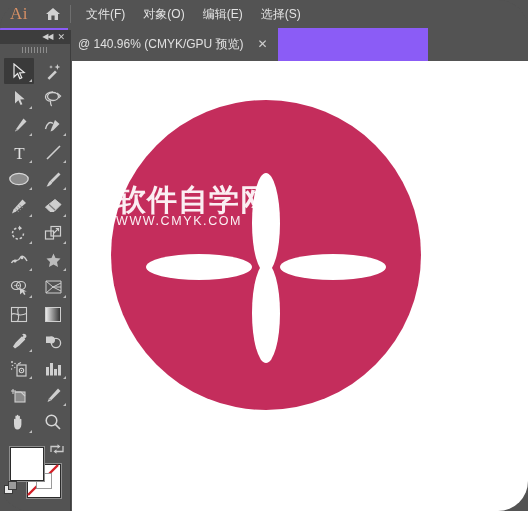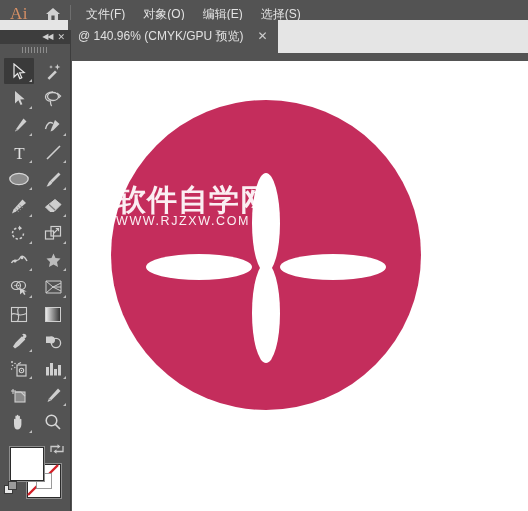--- a/index.html
+++ b/index.html
@@ -7,20 +7,21 @@
     padding: 0;
     background: #535353;
   }
   #app {
     position: relative;
     width: 528px;
     height: 511px;
     overflow: hidden;
     background: #535353;
     font-family: "Liberation Sans", "DejaVu Sans", sans-serif;
+    border-radius: 30px;
     -webkit-font-smoothing: antialiased;
   }
 
   
   #menubar {
     position: absolute;
     left: 0; top: 0;
     width: 528px; height: 28px;
     background: #535353;
     display: flex;
@@ -58,23 +59,23 @@
     color: #E3E3E3;
     font-size: 12px;
     padding: 6px 9px;
     line-height: 28px;
     white-space: nowrap;
   }
 
   
   #tabbar {
     position: absolute;
-    left: 0; top: 20px;
-    width: 528px; height: 33px;
-    background: #e5e5e5;
+    left: 0; top: 28px;
+    width: 428px; height: 33px;
+    background: #8b5cf6;
   }
   #doc-tab {
     position: absolute;
     left: 68px; top: 0;
     height: 33px;
     background: #535353;
     display: flex;
     align-items: center;
     padding: 0 0 0 10px;
   }
@@ -309,21 +310,21 @@
 
   <div id="canvas-area">
     <div id="artwork">
       <div id="art-circle"></div>
       <div class="petal" id="petal-top"></div>
       <div class="petal" id="petal-bottom"></div>
       <div class="petal" id="petal-left"></div>
       <div class="petal" id="petal-right"></div>
       <div id="watermark">
         <div id="wm-cn">软件自学网</div>
-        <div id="wm-url">WWW.RJZXW.COM</div>
+        <div id="wm-url">WWW.CMYK.COM</div>
       </div>
     </div>
   </div>
 
   <div id="toolpanel">
 
     <div id="toolpanel-header">
       <span id="toolpanel-collapse">◀◀</span>
       <span id="toolpanel-close">✕</span>
     </div>

